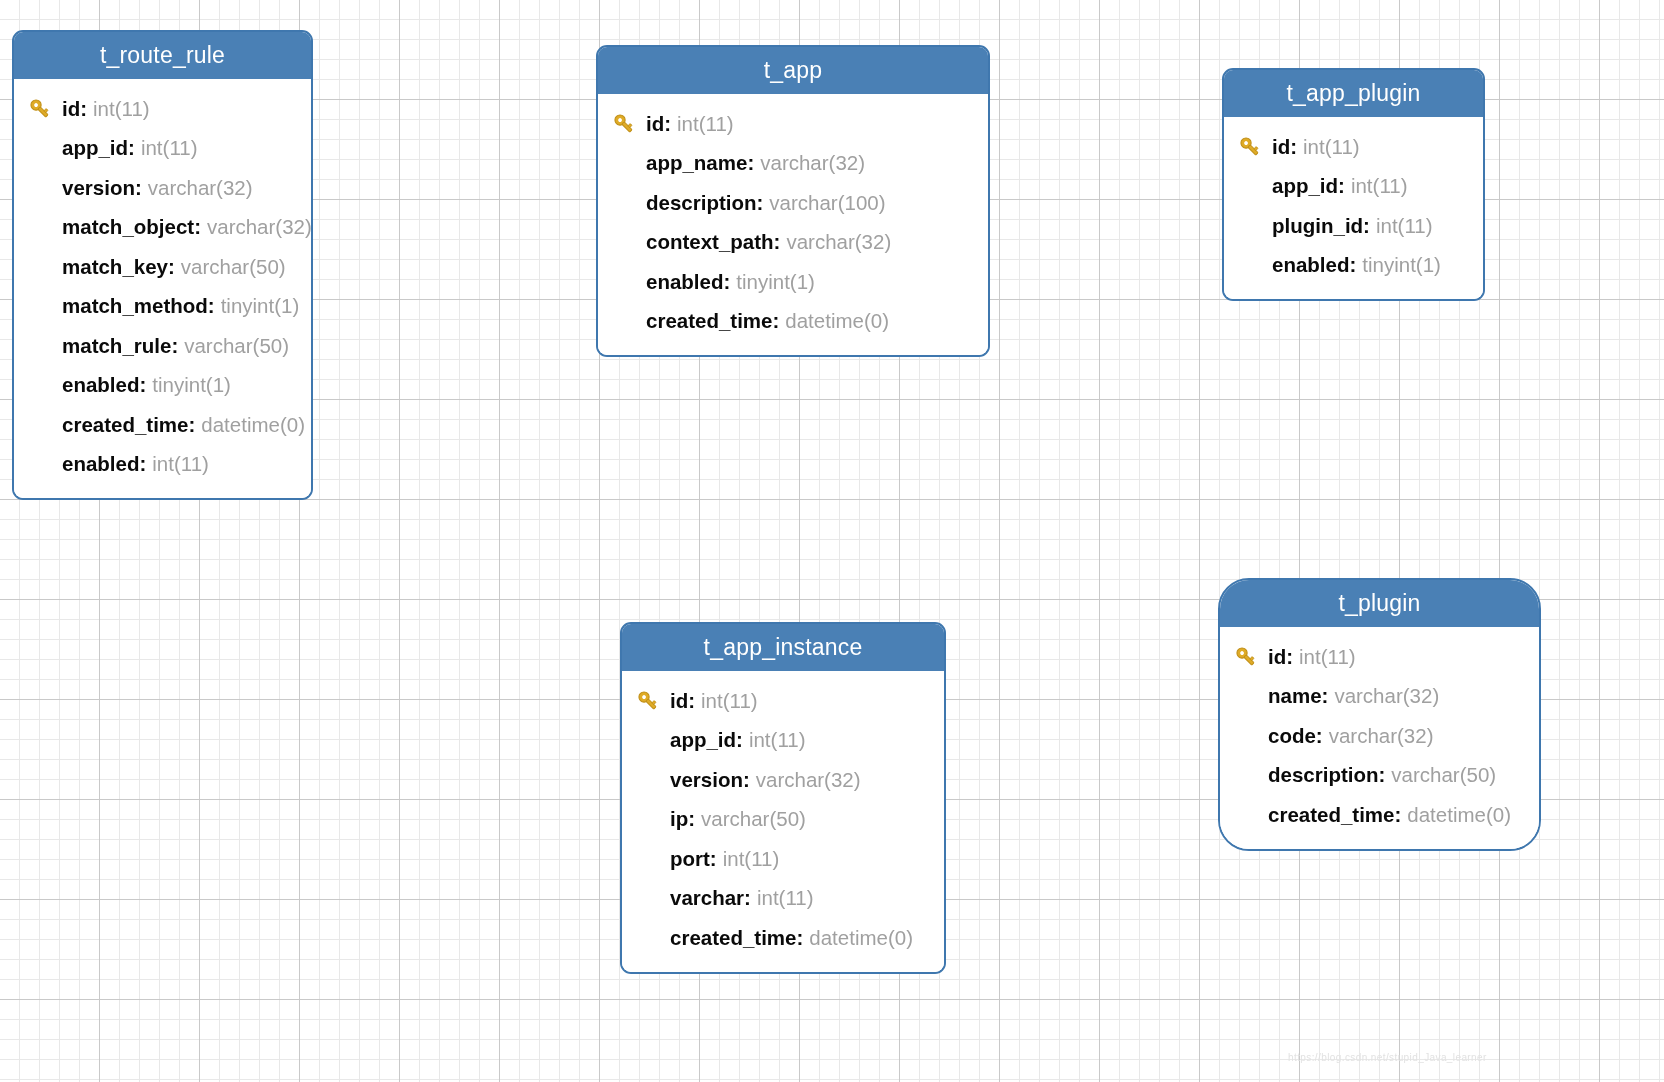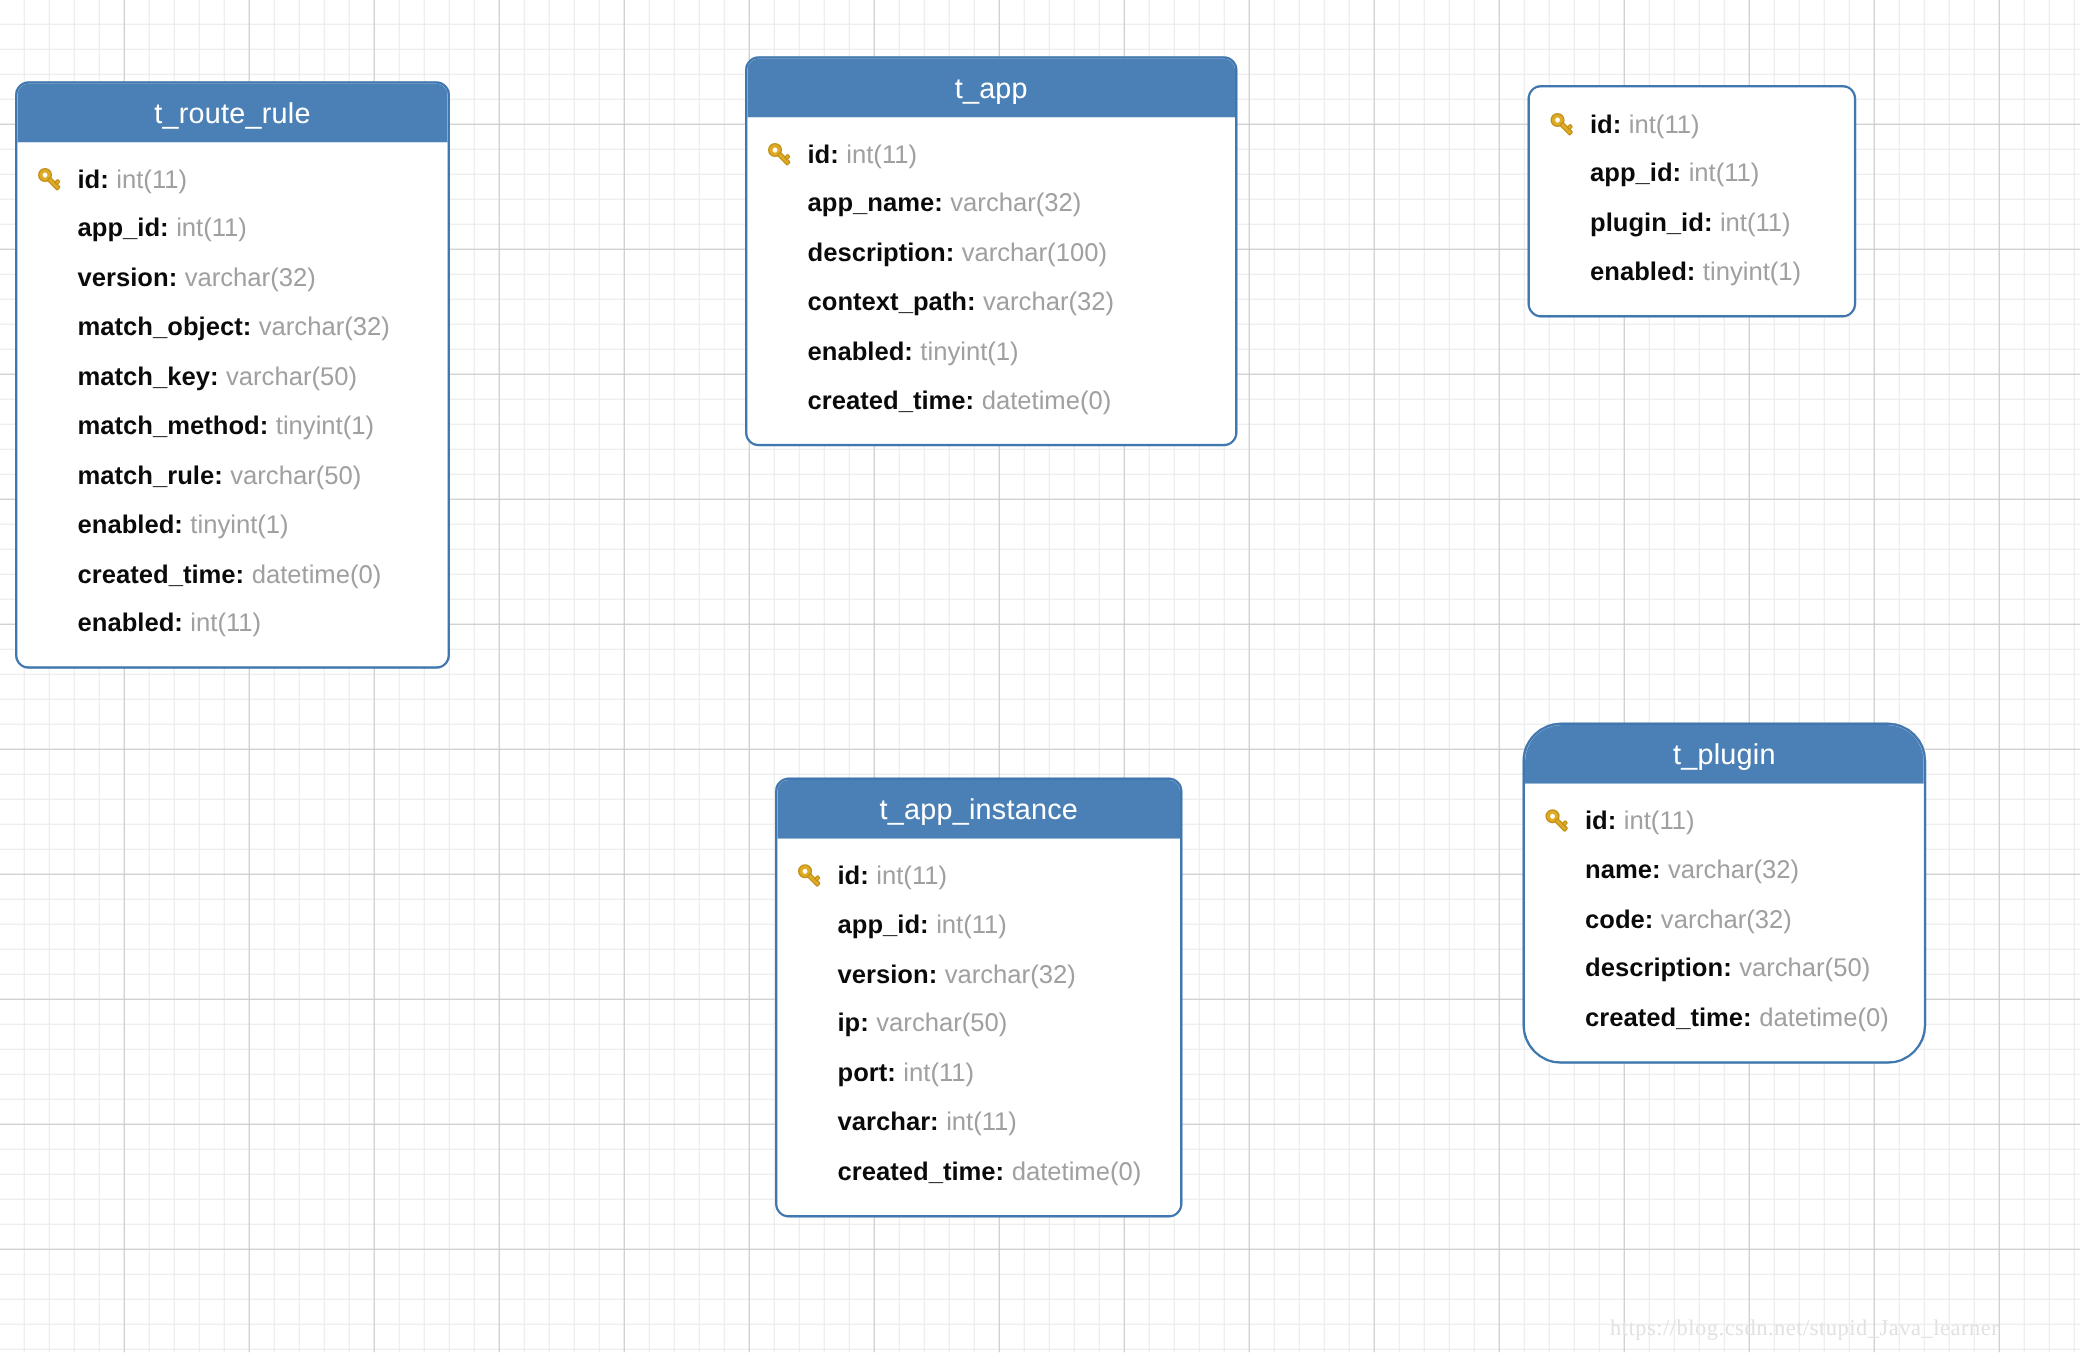--- a/index.html
+++ b/index.html
@@ -89,33 +89,33 @@
   }
 
   .field-type {
     font-size: 20.5px;
     font-weight: normal;
     color: #a0a0a0;
   }
 
   .watermark {
     position: absolute;
-    font-size: 18px;
+    font-size: 10px;
     color: #e2e2e2;
     letter-spacing: 0.4px;
     white-space: nowrap;
     user-select: none;
-    font-family: Liberation Serif, serif;
+    font-family: Liberation Sans, sans-serif;
   }
 </style>
 </head>
 <body>
 
 <div id="canvas">
-    <div class="entity" style="left: 12px; top: 30px; width: 348px; margin-top: 35px;">
+    <div class="entity" style="left: 12px; top: 30px; width: 301px;">
       <div class="entity-header">t_route_rule</div>
       <div class="entity-body">
         <div class="field-row">
           <span class="key-slot">
             <svg class="key-icon" width="24" height="24" viewBox="0 0 24 24" xmlns="http://www.w3.org/2000/svg">
               <g transform="rotate(-45 12 12)">
                 <circle cx="12" cy="6.4" r="5.1" fill="#dfab27" stroke="#c08f17" stroke-width="1.1"></circle>
                 <circle cx="12" cy="6.4" r="1.9" fill="#ffffff"></circle>
                 <rect x="10.3" y="10.6" width="3.4" height="11.2" rx="1.0" fill="#dfab27" stroke="#c08f17" stroke-width="1.0"></rect>
                 <rect x="13.3" y="16.0" width="3.4" height="2.6" rx="0.7" fill="#dfab27" stroke="#c08f17" stroke-width="0.9"></rect>
@@ -226,20 +226,21 @@
         </div>
         <div class="field-row">
           <span class="key-slot"></span>
           <span class="field-name">created_time</span>
           <span class="field-colon">:</span>
           <span class="field-type">datetime(0)</span>
         </div>
       </div>
     </div>
     <div class="entity" style="left: 1222px; top: 68px; width: 263px;">
+      <div class="entity-header">t_app_plugin</div>
       <div class="entity-body">
         <div class="field-row">
           <span class="key-slot">
             <svg class="key-icon" width="24" height="24" viewBox="0 0 24 24" xmlns="http://www.w3.org/2000/svg">
               <g transform="rotate(-45 12 12)">
                 <circle cx="12" cy="6.4" r="5.1" fill="#dfab27" stroke="#c08f17" stroke-width="1.1"></circle>
                 <circle cx="12" cy="6.4" r="1.9" fill="#ffffff"></circle>
                 <rect x="10.3" y="10.6" width="3.4" height="11.2" rx="1.0" fill="#dfab27" stroke="#c08f17" stroke-width="1.0"></rect>
                 <rect x="13.3" y="16.0" width="3.4" height="2.6" rx="0.7" fill="#dfab27" stroke="#c08f17" stroke-width="0.9"></rect>
               </g>

